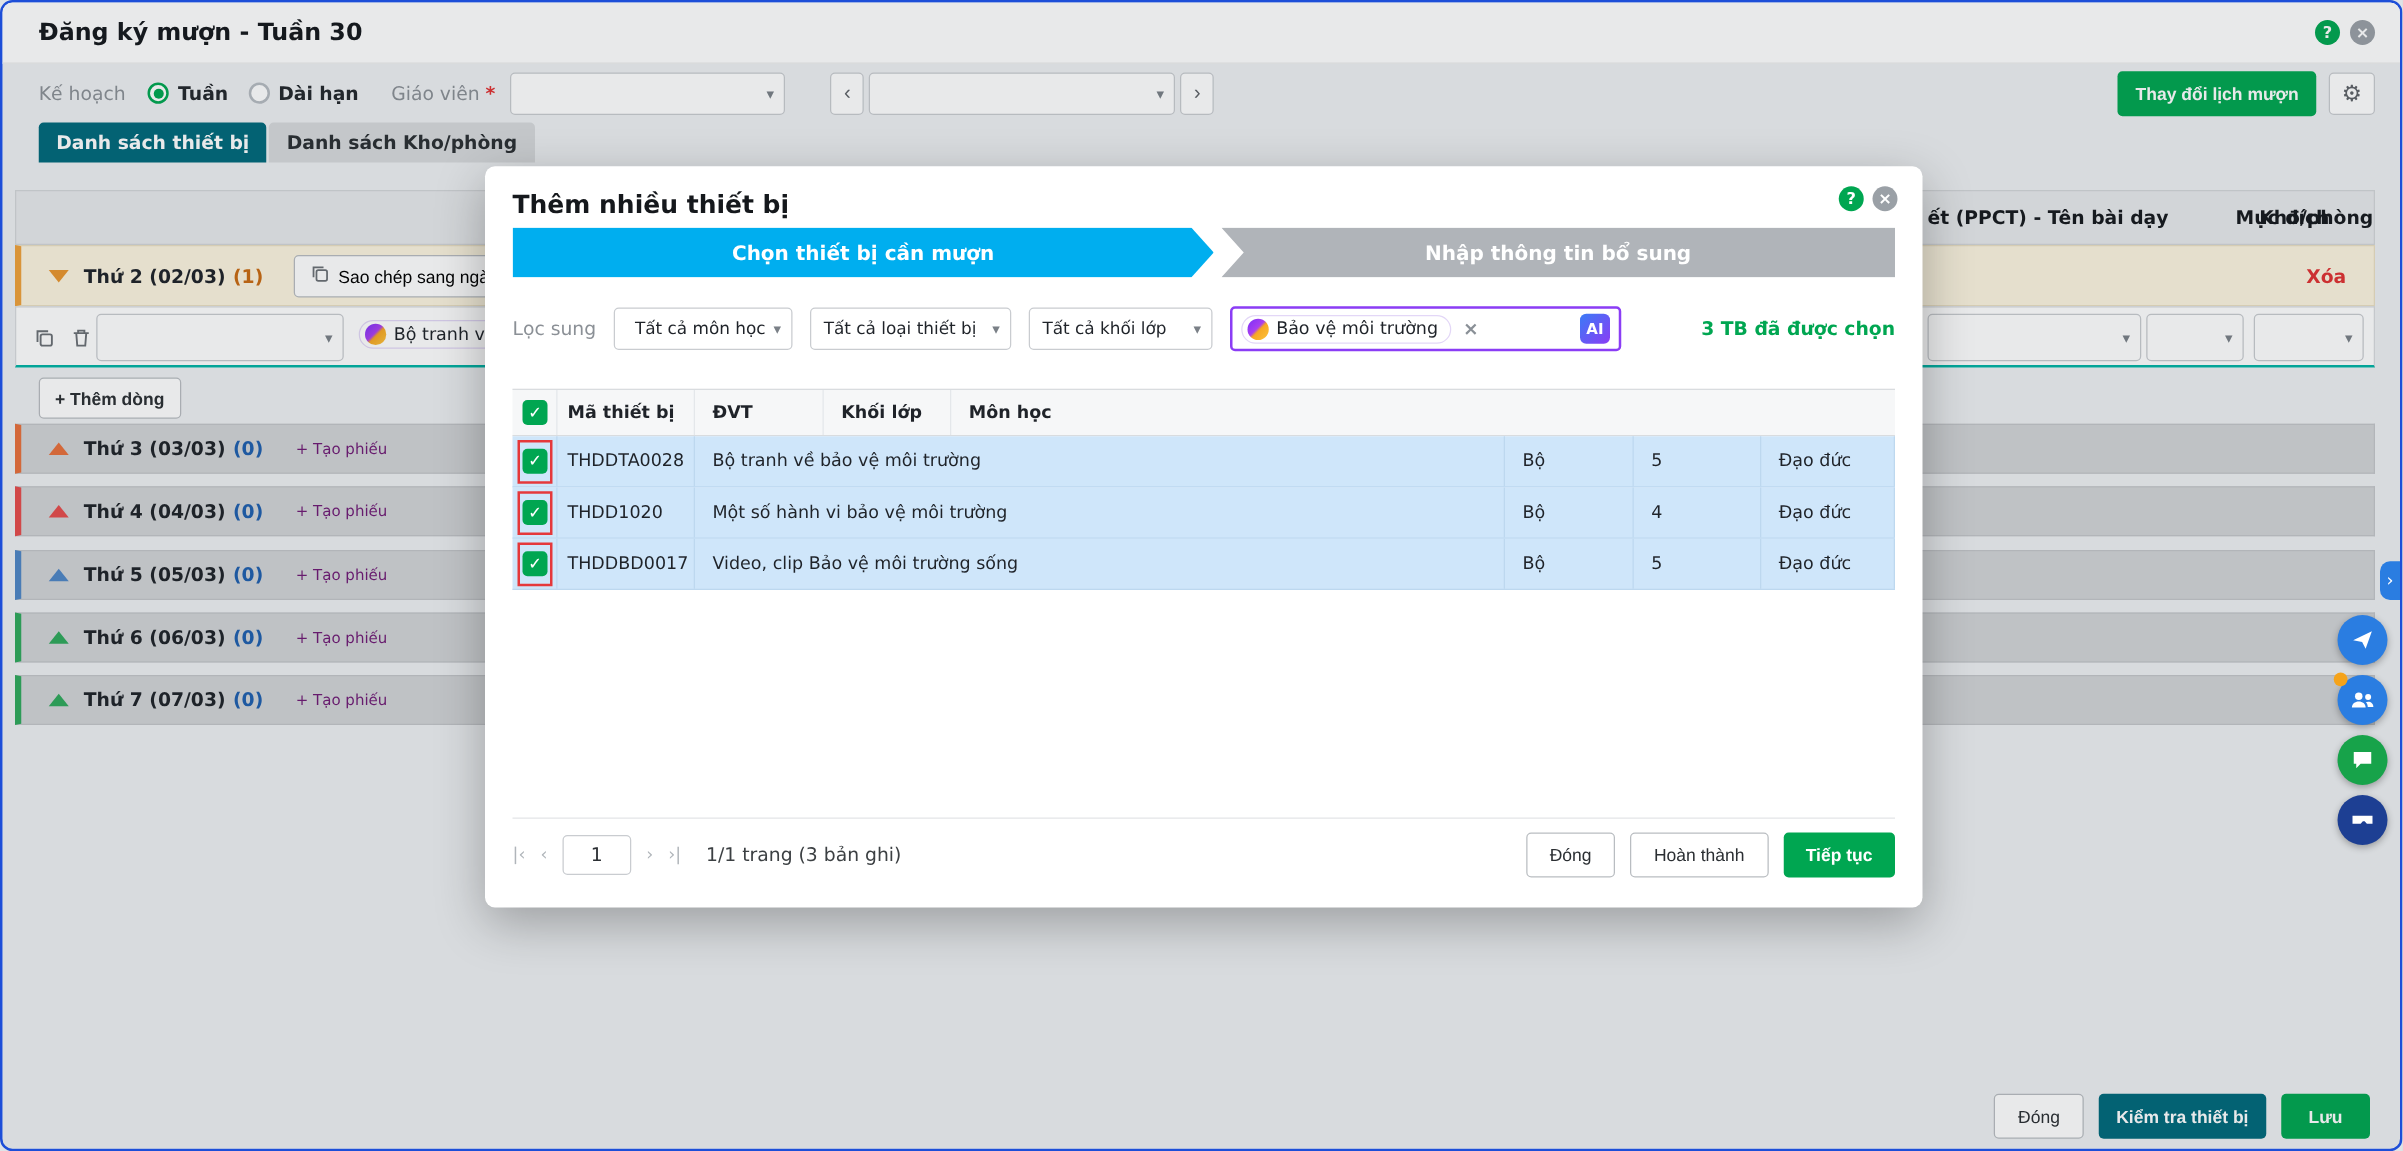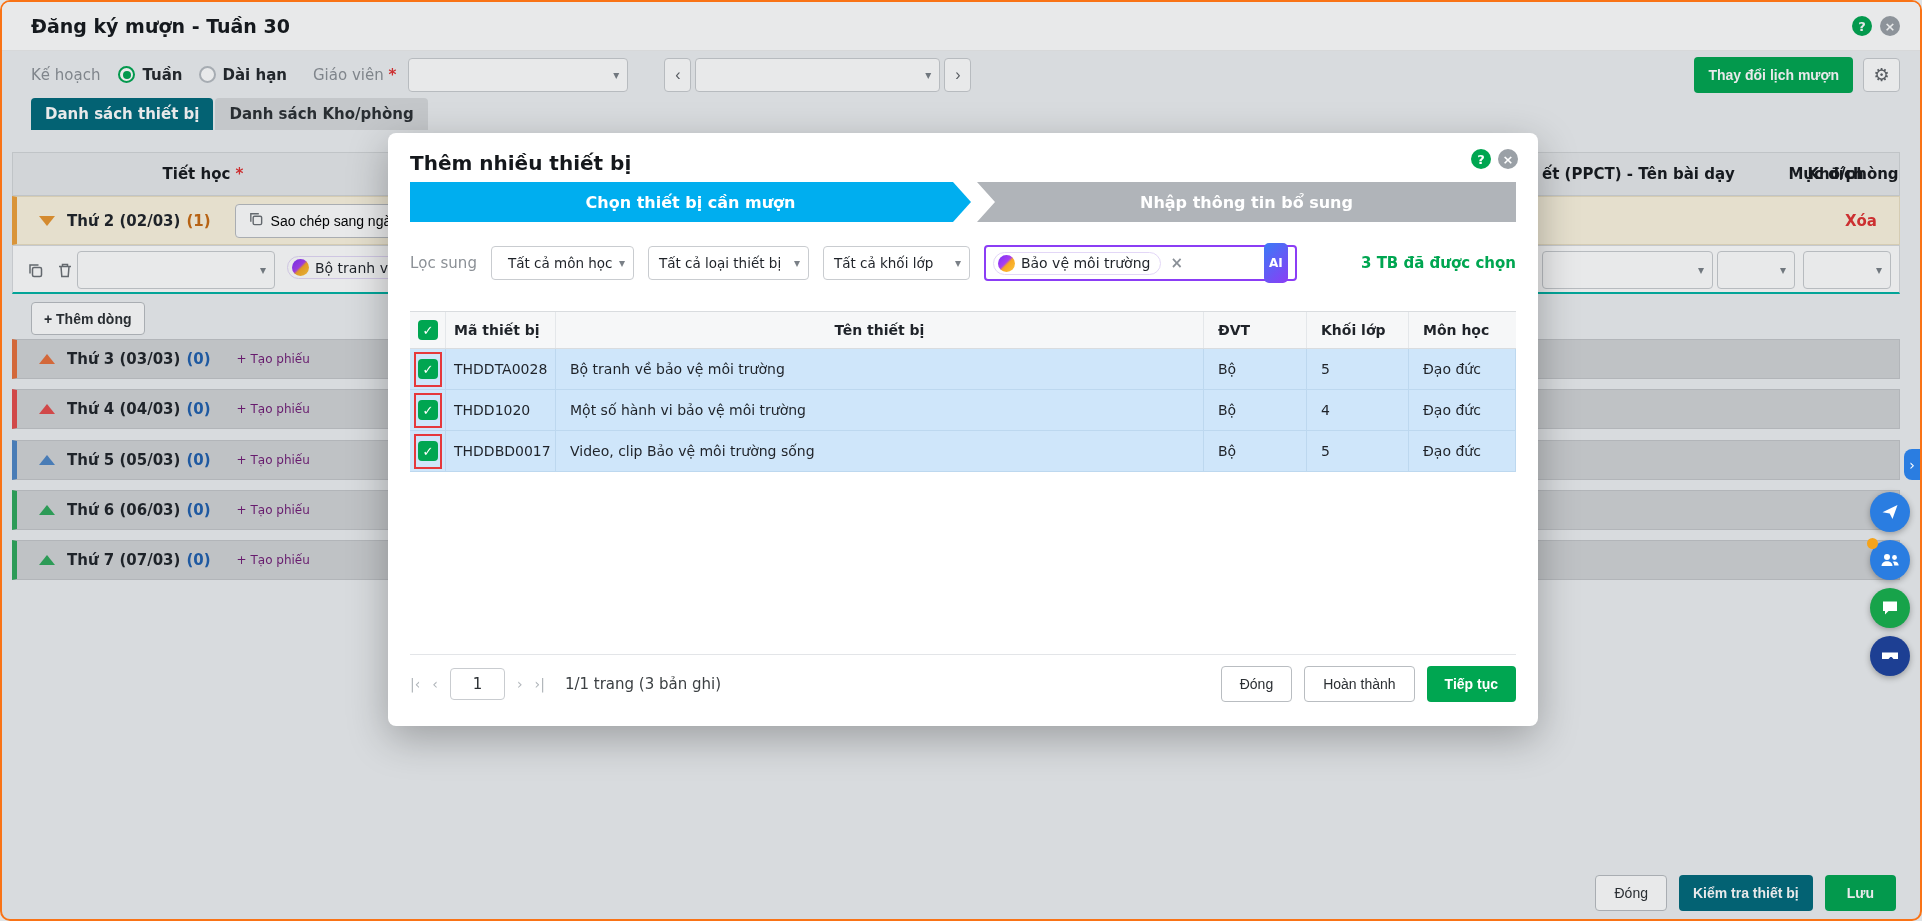--- a/index.html
+++ b/index.html
@@ -1,17 +1,17 @@
 <!DOCTYPE html>
 <html><head>
 <meta charset="utf-8">
 <style>
   * { margin:0; padding:0; box-sizing:border-box; }
   body { width:1922px; height:921px; background:#dfe3e6; font-family:"DejaVu Sans","Liberation Sans",sans-serif; }
-  .window { position:relative; width:1922px; height:921px; background:#eef0f2; border:2px solid #f97316; border-radius:10px; overflow:hidden; color:#1f2329; }
+  .window { position:relative; width:1922px; height:921px; background:#eef0f2; border:2px solid #1d4ed8; border-radius:10px; overflow:hidden; color:#1f2329; }
 
   
   .topbar { position:absolute; top:0; left:0; right:0; height:49px; background:#fff; display:flex; align-items:center; padding:0 20px 0 29px; border-bottom:1px solid #ececec; }
   .page-title { font-size:19px; font-weight:bold; color:#15181c; }
   .topbar-icons { margin-left:auto; display:flex; gap:8px; }
   .circle-icon { width:20px; height:20px; border-radius:50%; color:#fff; font-size:13px; display:flex; align-items:center; justify-content:center; font-weight:bold; cursor:pointer; }
   .circle-icon.help { background:#00a651; }
   .circle-icon.closegray { background:#9aa0a6; }
 
   
@@ -99,21 +99,21 @@
 
   .wizard { position:absolute; top:49px; left:22px; width:1106px; height:40px; display:flex; gap:6px; }
   .step { height:100%; display:flex; align-items:center; justify-content:center; color:#fff; font-weight:bold; font-size:16px; white-space:nowrap; }
   .step.s1 { width:561px; background:#00aeef; clip-path:polygon(0 0,calc(100% - 18px) 0,100% 50%,calc(100% - 18px) 100%,0 100%); }
   .step.s2 { width:539px; background:#b0b4b9; clip-path:polygon(0 0,100% 0,100% 100%,0 100%,18px 50%); }
 
   .filter-row { position:absolute; top:112px; left:22px; width:1106px; height:36px; display:flex; align-items:center; gap:14px; }
   .f1 { width:143px;padding-left:16px; } .f2 { width:161px; } .f3 { width:147px; }
   .tag-select { width:313px; height:36px; border:2px solid #8b3df5; border-radius:4px; display:flex; align-items:center; padding:0 7px; background:#fff; }
   .tag-x { color:#8a9097; font-weight:bold; margin-left:9px; cursor:pointer; font-size:15px; }
-  .ai-badge { margin-left:auto; width:24px; height:40px; border-radius:5px; background:linear-gradient(135deg,#3a7bf6,#8b3df5); color:#fff; font-size:12px; font-weight:bold; display:flex; align-items:center; justify-content:center; cursor:pointer; }
+  .ai-badge { margin-left:auto; width:24px; height:24px; border-radius:5px; background:linear-gradient(135deg,#3a7bf6,#8b3df5); color:#fff; font-size:12px; font-weight:bold; display:flex; align-items:center; justify-content:center; cursor:pointer; }
   .selected-info { margin-left:auto; color:#00a651; font-size:15px; font-weight:600; white-space:nowrap; }
 
   .dev-table { position:absolute; top:178px; left:22px; width:1106px; font-size:14px; }
   .thead-row { display:flex; height:38px; background:#f6f7f8; border-top:1px solid #d9dcdf; border-bottom:1px solid #d9dcdf; font-weight:bold; }
   .trow { display:flex; height:41px; background:#cfe6fa; border-bottom:1px solid #bdd8ef; }
   .cell { display:flex; align-items:center; border-right:1px solid #e4e7ea; }
   .trow .cell { border-right:1px solid #bdd8ef; }
   .c-cb { width:36px; justify-content:center; border-left:1px solid transparent; }
   .c-code { width:110px; padding-left:8px; }
   .c-name { width:648px; padding-left:14px; }
@@ -174,21 +174,20 @@
         </button>
     </div>
   </div>
 
   <div class="tabs">
     <div class="tab active">Danh sách thiết bị</div>
     <div class="tab inactive">Danh sách Kho/phòng</div>
   </div>
 
   <div class="grid-header">
-    <div class="h h-tiet"><span>Tiết học</span>&nbsp;<span class="req">*</span></div>
     <div class="h h-ppct">ết (PPCT) - Tên bài dạy</div>
     <div class="h h-mucdich">Mục đích</div>
     <div class="h h-khophong">Kho/phòng</div>
   </div>
 
   <div class="day-row day2">
     <span class="tri down"></span>
     <span class="day-label">Thứ 2 (02/03)</span>
     <span class="count">(1)</span>
     <button class="copy-btn">
@@ -309,21 +308,20 @@
       </div>
       <span class="selected-info">3 TB đã được chọn</span>
     </div>
 
     <div class="dev-table">
       <div class="thead-row">
         <div class="cell c-cb">
             <span class="checkbox"></span>
           </div>
         <div class="cell c-code">Mã thiết bị</div>
-        <div class="cell c-name">Tên thiết bị</div>
         <div class="cell c-unit">ĐVT</div>
         <div class="cell c-grade">Khối lớp</div>
         <div class="cell c-subject">Môn học</div>
       </div>
 
       <div class="trow">
         <div class="cell c-cb">
             <span class="red-ring">
               <span class="checkbox"></span>
             </span>

